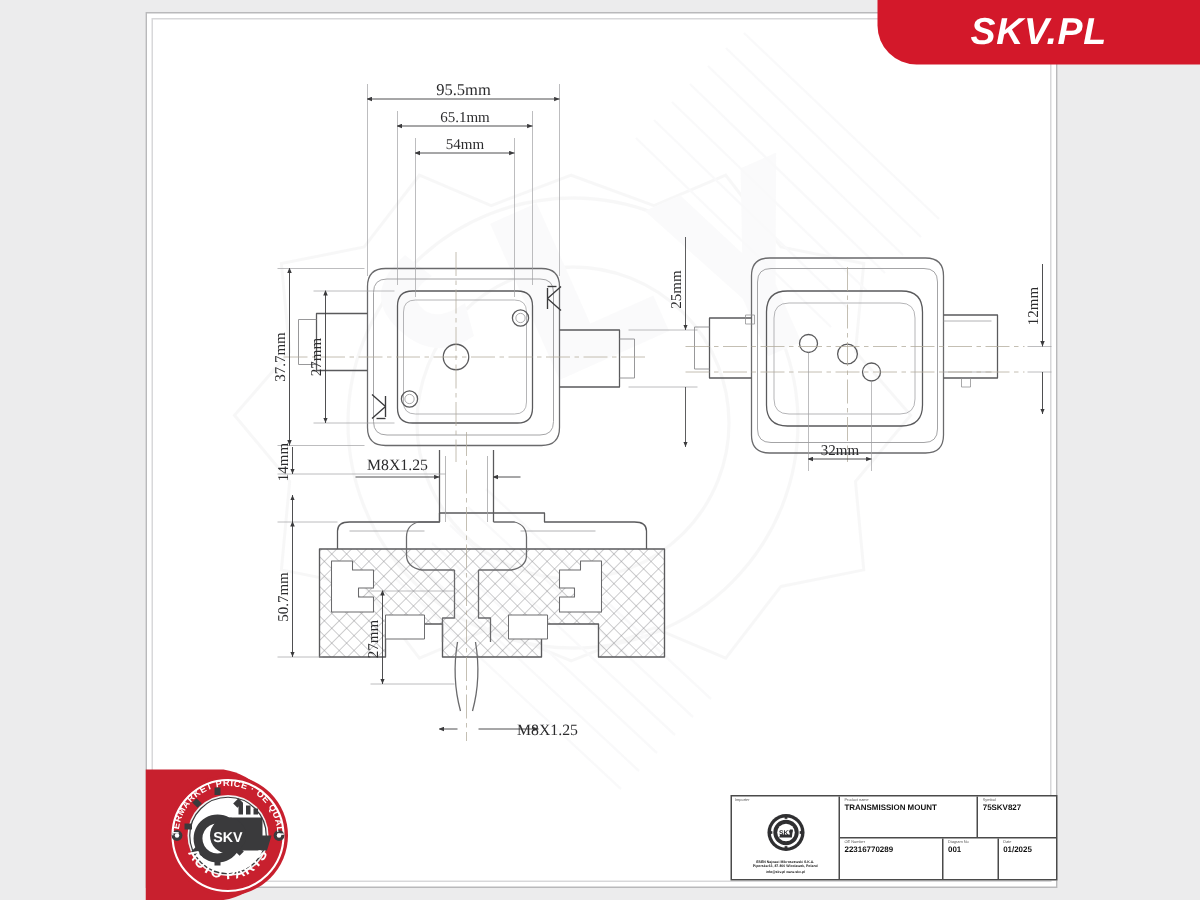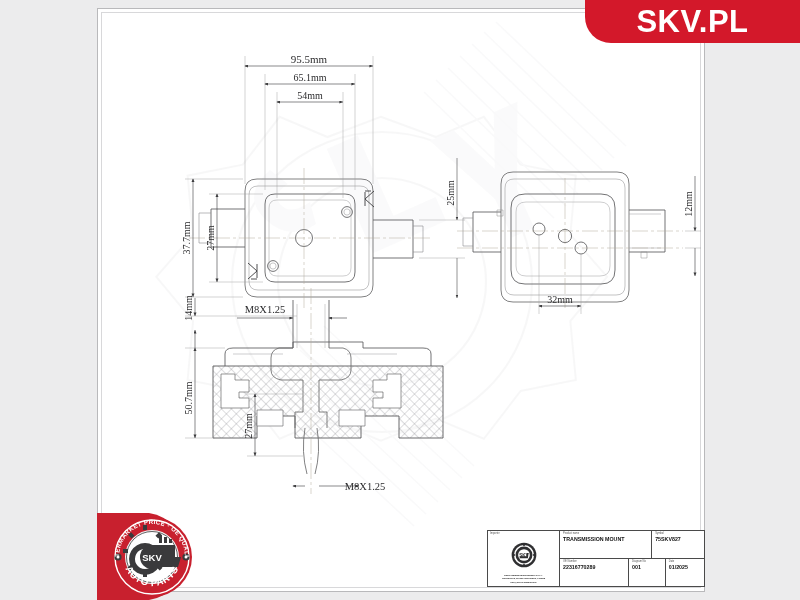--- a/index.html
+++ b/index.html
@@ -26,21 +26,21 @@
   
   .brand-banner{
     position:absolute;right:0;top:0;width:215px;height:43px;
     background:#d3182a;
     border-bottom-left-radius:26px;
     display:flex;align-items:center;justify-content:center;
     z-index:40;
   }
   .brand-banner span{
     color:#fff;font-family:"Liberation Sans",sans-serif;
-    font-weight:bold;font-size:31px;letter-spacing:.5px;
+    font-weight:bold;font-style:italic;font-size:25px;letter-spacing:.5px;
   }
 
   
   .watermark{
     position:absolute;left:150px;top:20px;width:480px;height:520px;
     opacity:.30;z-index:1;pointer-events:none;
   }
 
   
   .drawing{position:absolute;left:97px;top:8px;width:608px;height:584px;z-index:5;}

